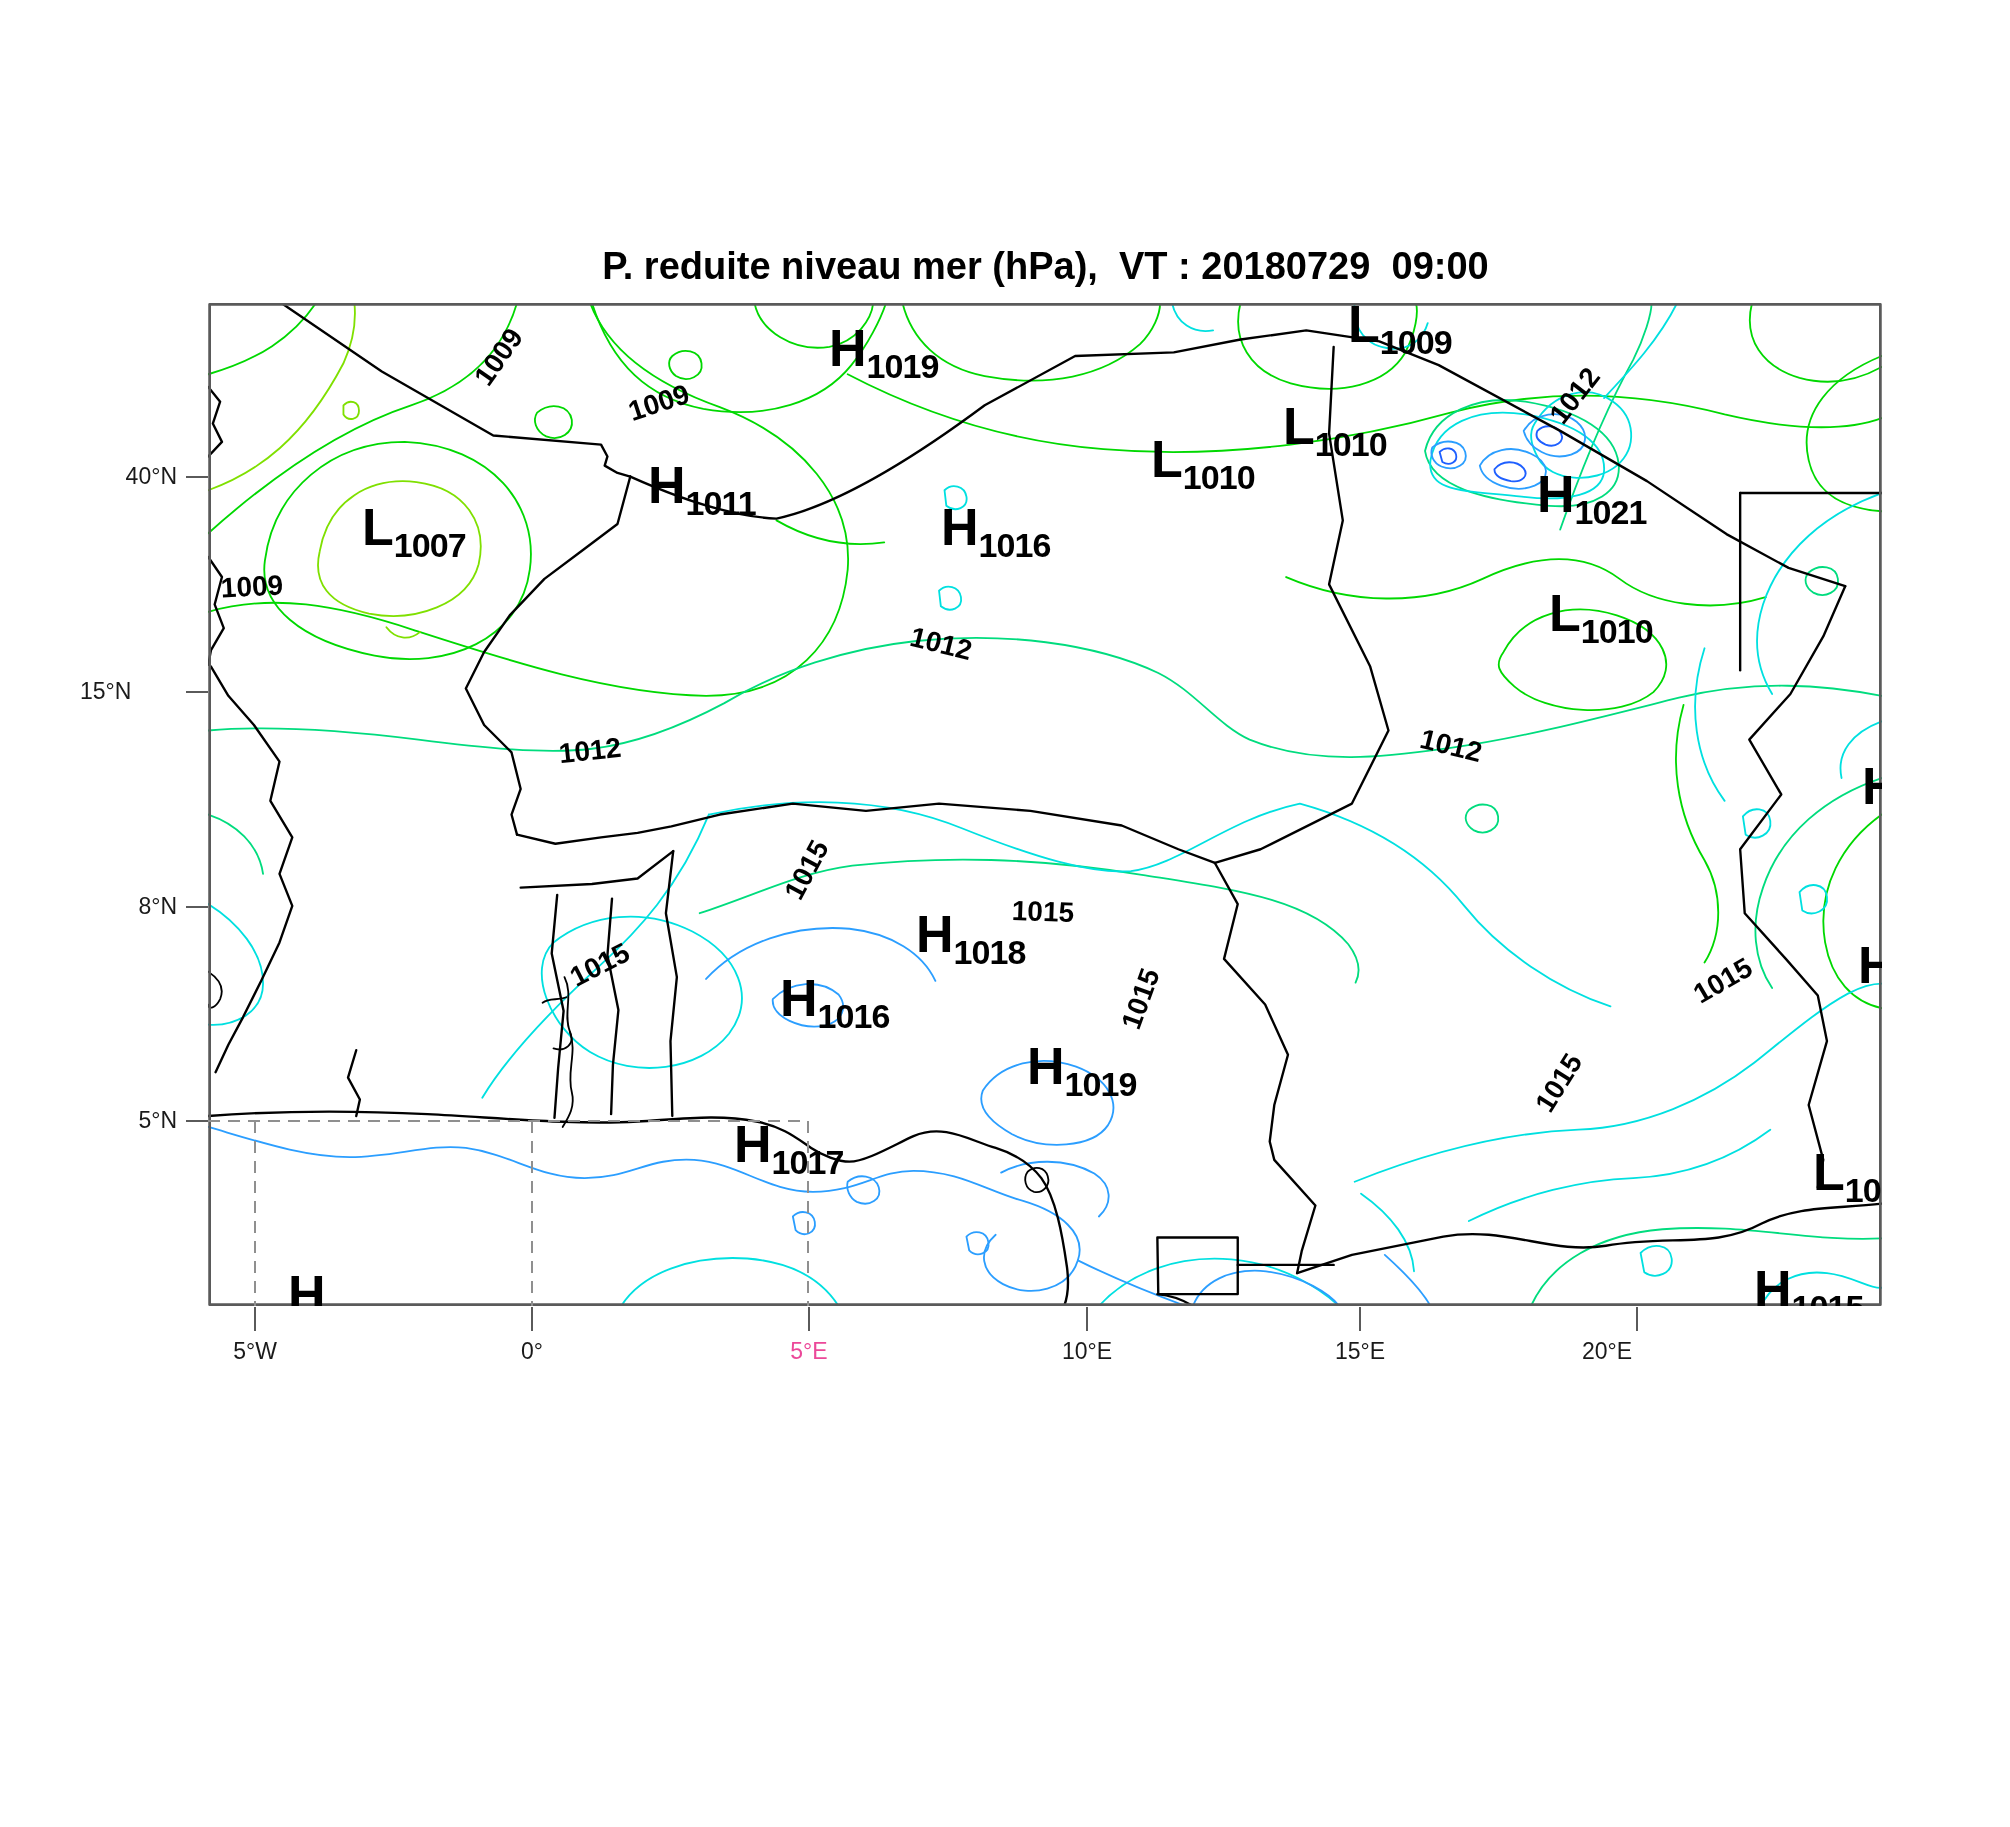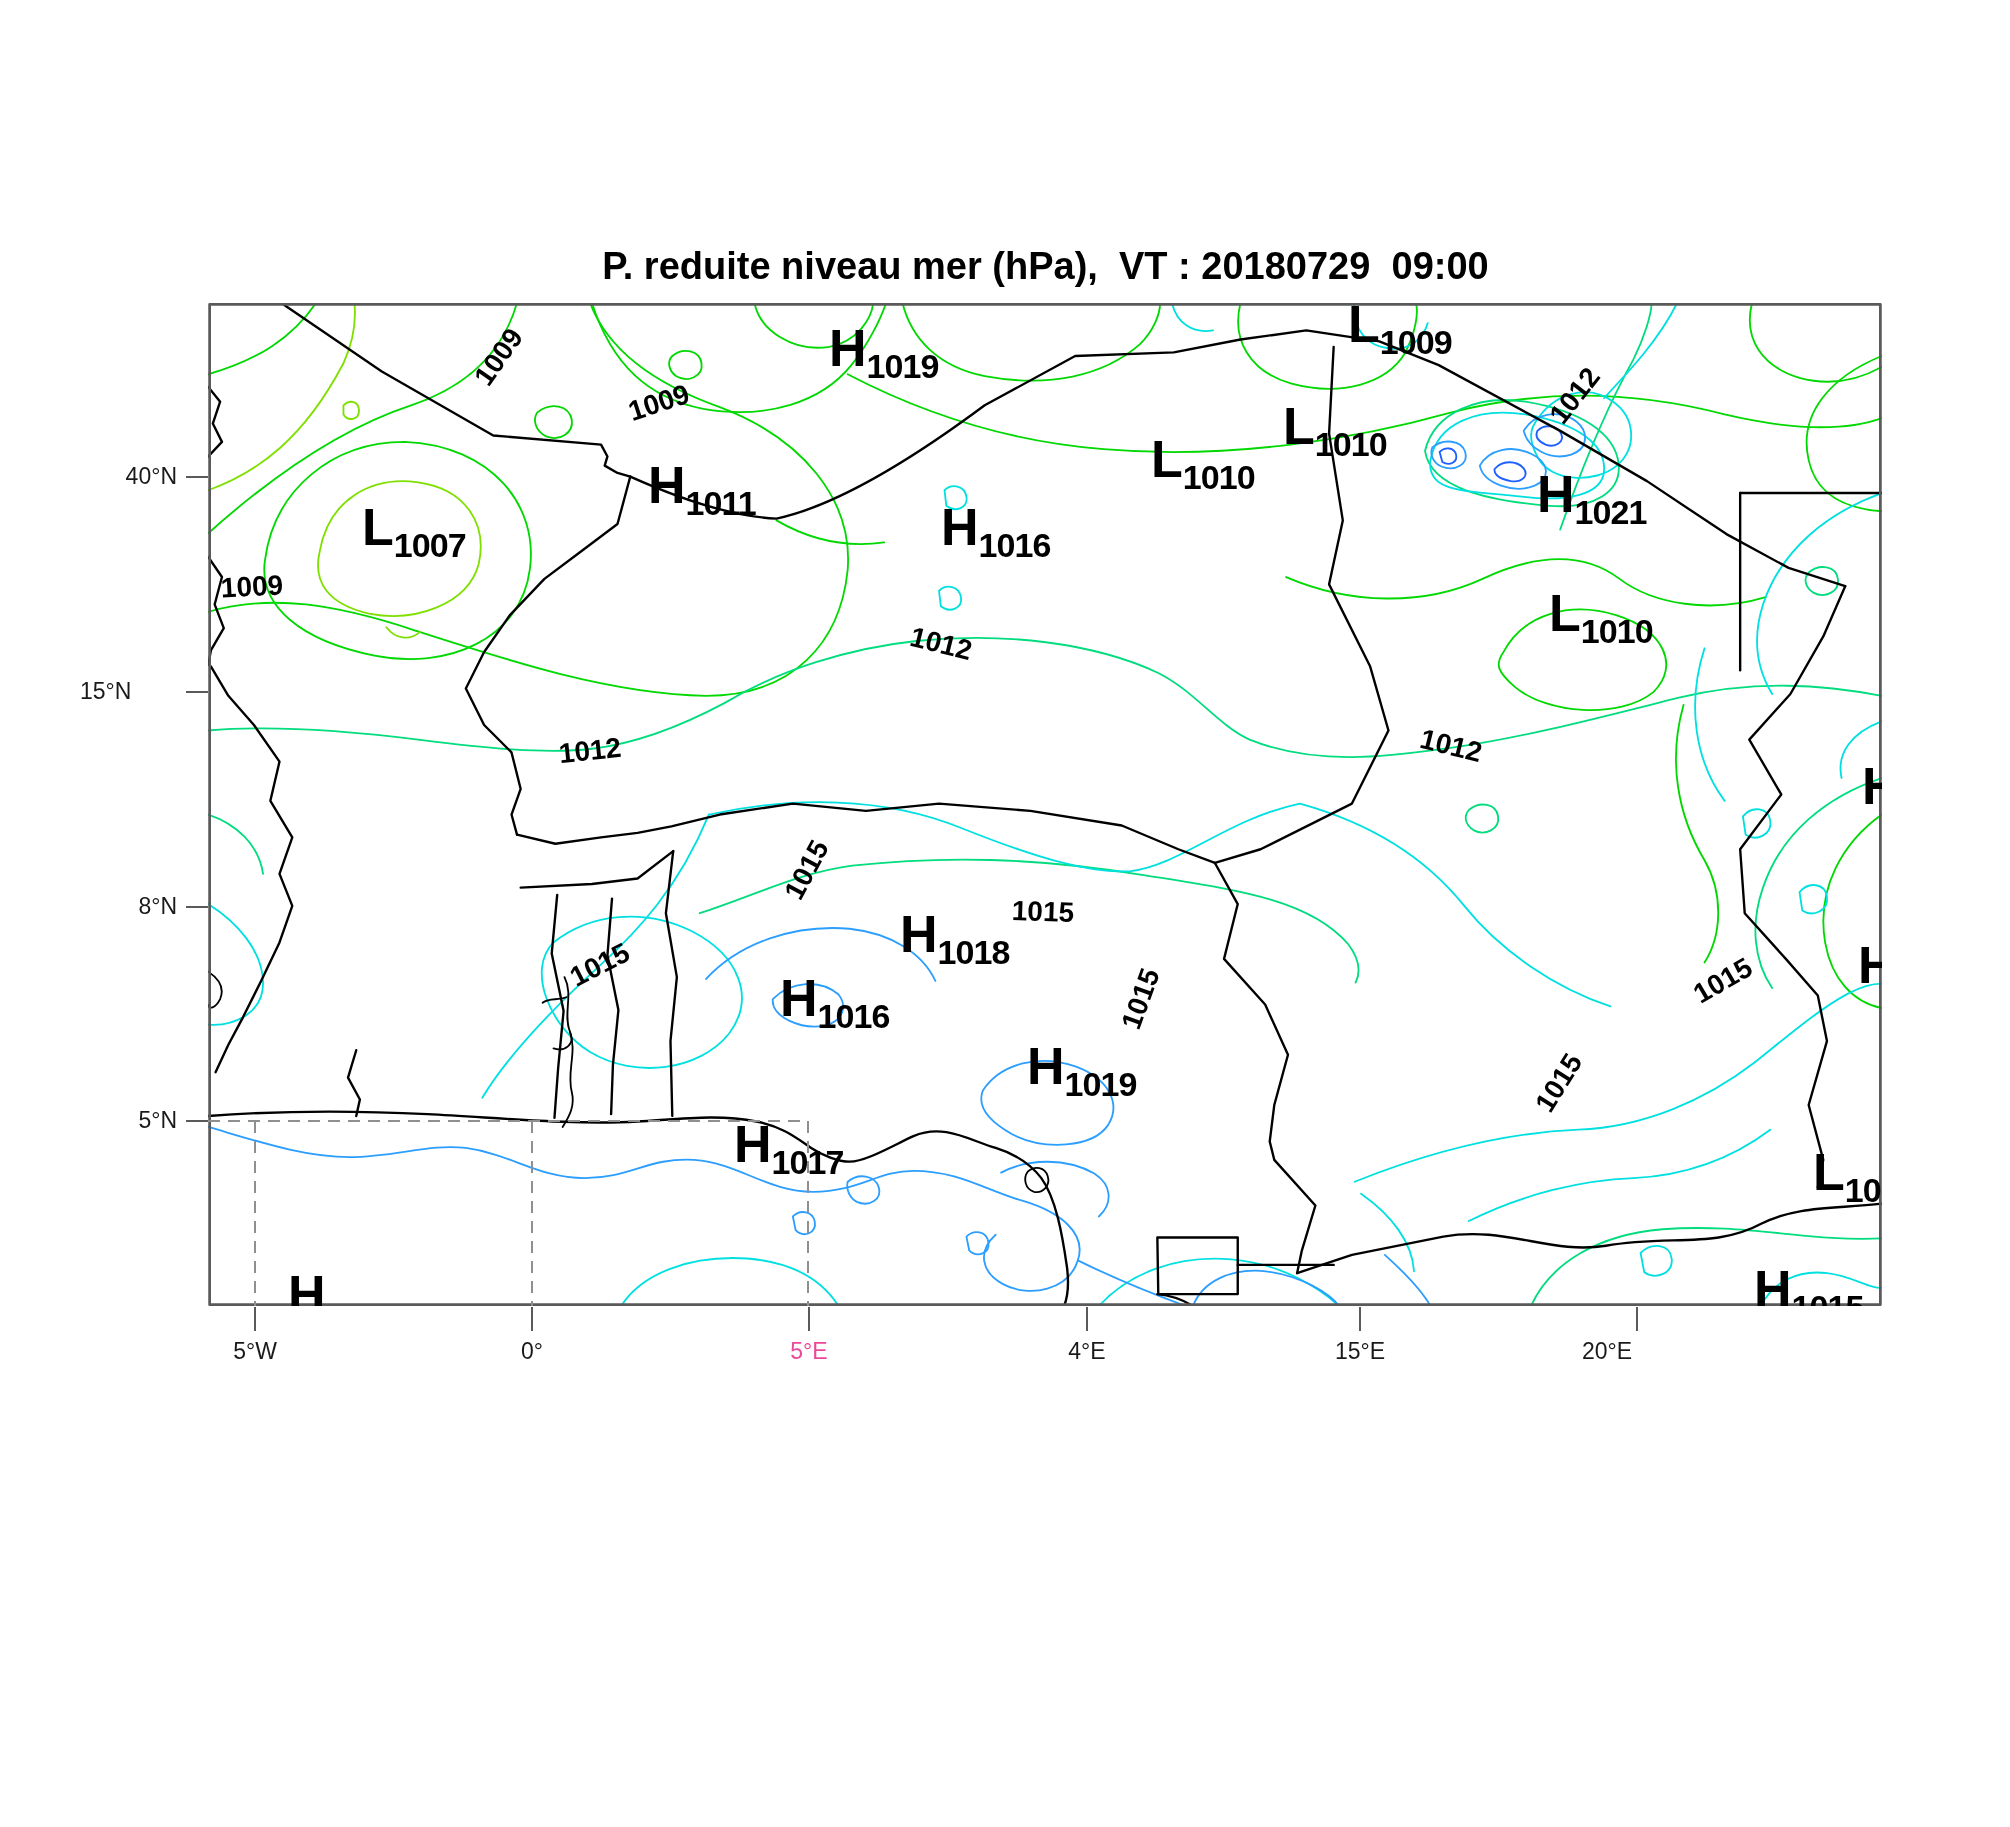--- a/index.html
+++ b/index.html
@@ -160,21 +160,21 @@
     <div id="map-labels" style="position:absolute;left:0;top:0;width:1674px;height:1003px;">
         <div class="pc" style="left: 621px; top: 25.6px;"><span class="pc-letter">H</span><span class="pc-sub">1019</span></div>
         <div class="pc" style="left: 154px; top: 205px;"><span class="pc-letter">L</span><span class="pc-sub">1007</span></div>
         <div class="pc" style="left: 440px; top: 163px;"><span class="pc-letter">H</span><span class="pc-sub">1011</span></div>
         <div class="pc" style="left: 1140px; top: 1.8px;"><span class="pc-letter">L</span><span class="pc-sub">1009</span></div>
         <div class="pc" style="left: 943px; top: 137px;"><span class="pc-letter">L</span><span class="pc-sub">1010</span></div>
         <div class="pc" style="left: 1075px; top: 104px;"><span class="pc-letter">L</span><span class="pc-sub">1010</span></div>
         <div class="pc" style="left: 1329px; top: 172px;"><span class="pc-letter">H</span><span class="pc-sub">1021</span></div>
         <div class="pc" style="left: 1341px; top: 291px;"><span class="pc-letter">L</span><span class="pc-sub">1010</span></div>
         <div class="pc" style="left: 733px; top: 205px;"><span class="pc-letter">H</span><span class="pc-sub">1016</span></div>
-        <div class="pc" style="left: 692px; top: 612px; text-align: right;"><span class="pc-letter">H</span><span class="pc-sub">1018</span></div>
+        <div class="pc" style="left: 708px; top: 612px; text-align: right;"><span class="pc-letter">H</span><span class="pc-sub">1018</span></div>
         <div class="pc" style="left: 572px; top: 676px;"><span class="pc-letter">H</span><span class="pc-sub">1016</span></div>
         <div class="pc" style="left: 819px; top: 744px;"><span class="pc-letter">H</span><span class="pc-sub">1019</span></div>
         <div class="pc" style="left: 526px; top: 822px;"><span class="pc-letter">H</span><span class="pc-sub">1017</span></div>
         <div class="pc" style="left: 80px; top: 972px;"><span class="pc-letter">H</span><span class="pc-sub"></span></div>
         <div class="pc" style="left: 1546px; top: 967px;"><span class="pc-letter">H</span><span class="pc-sub">1015</span></div>
         <div class="pc" style="left: 1605px; top: 850px;"><span class="pc-letter">L</span><span class="pc-sub">101</span></div>
         <div class="pc" style="left: 1654px; top: 464px;"><span class="pc-letter">H</span><span class="pc-sub"></span></div>
         <div class="pc" style="left: 1650px; top: 643px;"><span class="pc-letter">H</span><span class="pc-sub"></span></div>
         <div class="cl" style="left: 291px; top: 54px; transform: translate(-50%, -50%) rotate(-55deg);">1009</div>
         <div class="cl" style="left: 451px; top: 100px; transform: translate(-50%, -50%) rotate(-18deg);">1009</div>
@@ -205,21 +205,21 @@
       <div class="axis-label" style="left: 80px; top: 893px; width: 97px; text-align: right; color: rgb(26, 26, 26);">8°N</div>
       <div class="tick" style="left: 186px; top: 1120px; width: 22px; height: 1.8px; background: rgb(90, 90, 90);"></div>
       <div class="axis-label" style="left: 80px; top: 1107px; width: 97px; text-align: right; color: rgb(26, 26, 26);">5°N</div>
       <div class="tick" style="left: 254px; top: 1307px; width: 1.8px; height: 24px; background: rgb(90, 90, 90);"></div>
       <div class="axis-label" style="left: 200px; top: 1338px; width: 110px; text-align: center; color: rgb(26, 26, 26);">5°W</div>
       <div class="tick" style="left: 531px; top: 1307px; width: 1.8px; height: 24px; background: rgb(90, 90, 90);"></div>
       <div class="axis-label" style="left: 477px; top: 1338px; width: 110px; text-align: center; color: rgb(26, 26, 26);">0°</div>
       <div class="tick" style="left: 808px; top: 1307px; width: 1.8px; height: 24px; background: rgb(90, 90, 90);"></div>
       <div class="axis-label" style="left: 754px; top: 1338px; width: 110px; text-align: center; color: #ec4899;">5°E</div>
       <div class="tick" style="left: 1086px; top: 1307px; width: 1.8px; height: 24px; background: rgb(90, 90, 90);"></div>
-      <div class="axis-label" style="left: 1032px; top: 1338px; width: 110px; text-align: center; color: rgb(26, 26, 26);">4°E</div>
+      <div class="axis-label" style="left: 1032px; top: 1338px; width: 110px; text-align: center; color: rgb(26, 26, 26);">10°E</div>
       <div class="tick" style="left: 1359px; top: 1307px; width: 1.8px; height: 24px; background: rgb(90, 90, 90);"></div>
       <div class="axis-label" style="left: 1305px; top: 1338px; width: 110px; text-align: center; color: rgb(26, 26, 26);">15°E</div>
       <div class="tick" style="left: 1636px; top: 1307px; width: 1.8px; height: 24px; background: rgb(90, 90, 90);"></div>
       <div class="axis-label" style="left: 1582px; top: 1338px; width: 110px; text-align: left; color: rgb(26, 26, 26);">20°E</div>
     </div>
 
 </div>
 
 
 </body></html>

